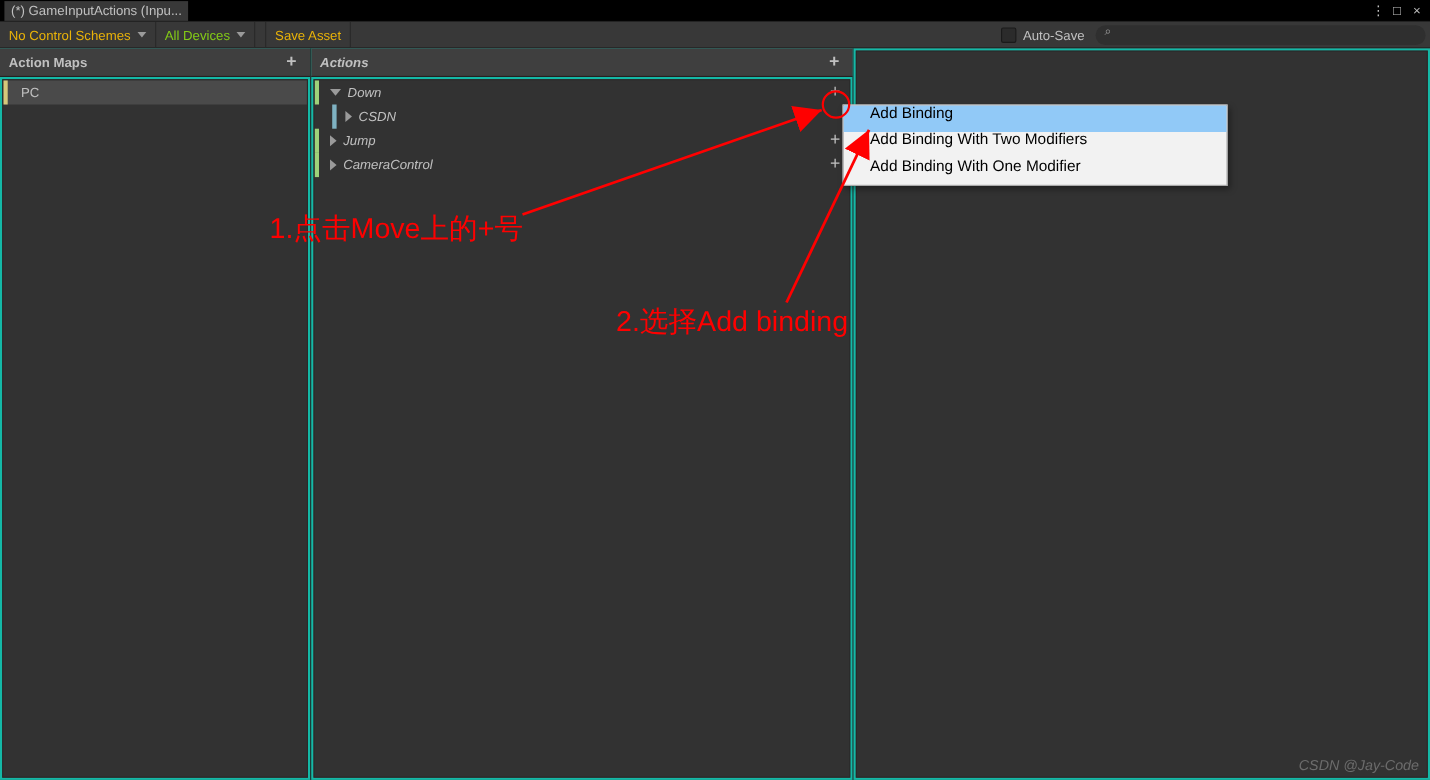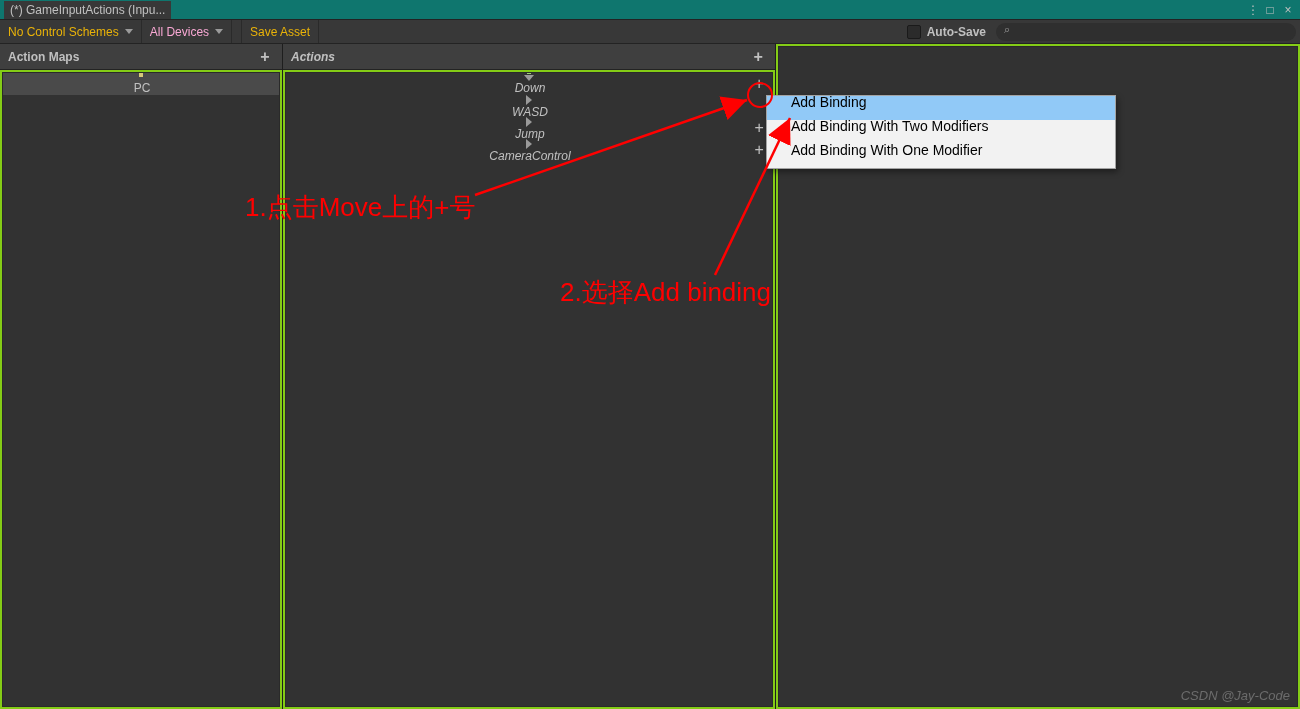--- a/index.html
+++ b/index.html
@@ -1,52 +1,52 @@
 <!DOCTYPE html>
 <html><head>
 <meta charset="utf-8">
 <style>
   * { box-sizing: border-box; margin: 0; padding: 0; font-family: "Segoe UI", Arial, sans-serif; }
   body { width: 1300px; height: 709px; background: #383838; overflow: hidden; position: relative; color: #c0c0c0; font-size: 12px; }
 
   
-  .title-bar { height: 20px; background: #0f766e; display: flex; align-items: center; padding: 0 4px; border-bottom: 1px solid #232323; }
+  .title-bar { height: 20px; background: #000000; display: flex; align-items: center; padding: 0 4px; border-bottom: 1px solid #232323; }
   .title-bar .tab { background: #383838; padding: 2px 6px; font-size: 12px; color: #c0c0c0; }
   .title-bar .spacer { flex: 1; }
   .window-btn { width: 16px; height: 16px; display: flex; align-items: center; justify-content: center; margin-left: 2px; color: #c0c0c0; cursor: pointer; }
   .kebab { letter-spacing: -2px; }
 
   
   .toolbar { height: 24px; background: #383838; border-bottom: 1px solid #232323; display: flex; align-items: stretch; }
   .tb-item { display: flex; align-items: center; padding: 0 8px; border-right: 1px solid #2a2a2a; color: #eab308; height: 100%; cursor: pointer; }
-  .tb-item.dim { color: #f9a8d4; }
+  .tb-item.dim { color: #84cc16; }
   .tb-dd::after { content: ""; display: inline-block; margin-left: 6px; border-left: 4px solid transparent; border-right: 4px solid transparent; border-top: 5px solid #9a9a9a; }
   .tb-spacer { flex: 1; }
-  .auto-save-box { display: flex; align-items: center; padding: 0 10px; font-weight: bold; }
+  .auto-save-box { display: flex; align-items: center; padding: 0 10px; }
   .chk { width: 14px; height: 14px; background: #2b2b2b; border: 1px solid #1a1a1a; margin-right: 6px; border-radius: 2px; }
   .search-wrap { display: flex; align-items: center; padding: 0 4px 0 0; }
   .search { background: #2f2f2f; border: none; border-radius: 10px; height: 18px; width: 300px; color: #c0c0c0; padding: 0 8px 0 22px; font-size: 11px; }
   .search-wrap { position: relative; }
   .search-icon { position: absolute; left: 8px; top: 3px; font-size: 11px; color: #9a9a9a; pointer-events: none; }
 
   
   .columns { position: absolute; top: 44px; bottom: 0; left: 0; right: 0; display: flex; background: #323232; }
-  .col { border-right: 1px solid #1e1e1e; display: flex; flex-direction: column; background: #84cc16; }
+  .col { border-right: 1px solid #1e1e1e; display: flex; flex-direction: column; background: #14b8a6; }
   .col:last-child { border-right: none; }
   .col-maps { width: 283px; }
   .col-actions { width: 493px; font-style: italic; }
   .col-props { flex: 1; }
   .col-header { height: 26px; background: #3f3f3f; display: flex; align-items: center; padding: 0 8px; font-weight: 600; font-size: 12px; color: #c0c0c0; border-bottom: 1px solid #232323; }
   .col-header .hspacer { flex: 1; }
   .plus-btn { width: 18px; height: 18px; color: #c0c0c0; font-size: 16px; line-height: 16px; display: flex; align-items: center; justify-content: center; cursor: pointer; }
 
   .col-body { flex: 1; background: #323232; overflow: hidden; position: relative; border: 1px solid #2a2a2a; margin: 2px; }
 
   
-  .row { height: 22px; display: flex; align-items: center; position: relative; color: #c0c0c0; flex-direction: column; }
+  .row { height: 22px; display: flex; align-items: center; position: relative; color: #c0c0c0; }
   .bar { width: 4px; height: 100%; }
   .bar.yellow { background: #d6c97a; }
   .bar.green { background: #9ed27a; }
   .bar.blue { background: #7fb2c2; }
   .indent { display: inline-block; height: 100%; }
   .tri { width: 0; height: 0; margin: 0 4px 0 4px; }
   .tri.down { border-left: 5px solid transparent; border-right: 5px solid transparent; border-top: 6px solid #9a9a9a; }
   .tri.right { border-top: 5px solid transparent; border-bottom: 5px solid transparent; border-left: 6px solid #9a9a9a; }
   .row-label { margin-left: 2px; }
   .row-plus { position: absolute; right: 4px; top: 2px; width: 18px; height: 18px; display: flex; align-items: center; justify-content: center; color: #c0c0c0; font-size: 16px; cursor: pointer; }
@@ -125,21 +125,21 @@
         <div class="tri down"></div>
         <span class="row-label">Down</span>
         <div class="row-plus">+</div>
       </div>
 
       <div class="row">
         <span class="indent" style="width:16px"></span>
         <div class="bar blue"></div>
         <span class="indent" style="width:4px"></span>
         <div class="tri right"></div>
-        <span class="row-label">WASD</span>
+        <span class="row-label">CSDN</span>
       </div>
 
       <div class="row">
         <div class="bar green"></div>
         <span class="indent" style="width:6px"></span>
         <div class="tri right"></div>
         <span class="row-label">Jump</span>
         <div class="row-plus">+</div>
       </div>
 

